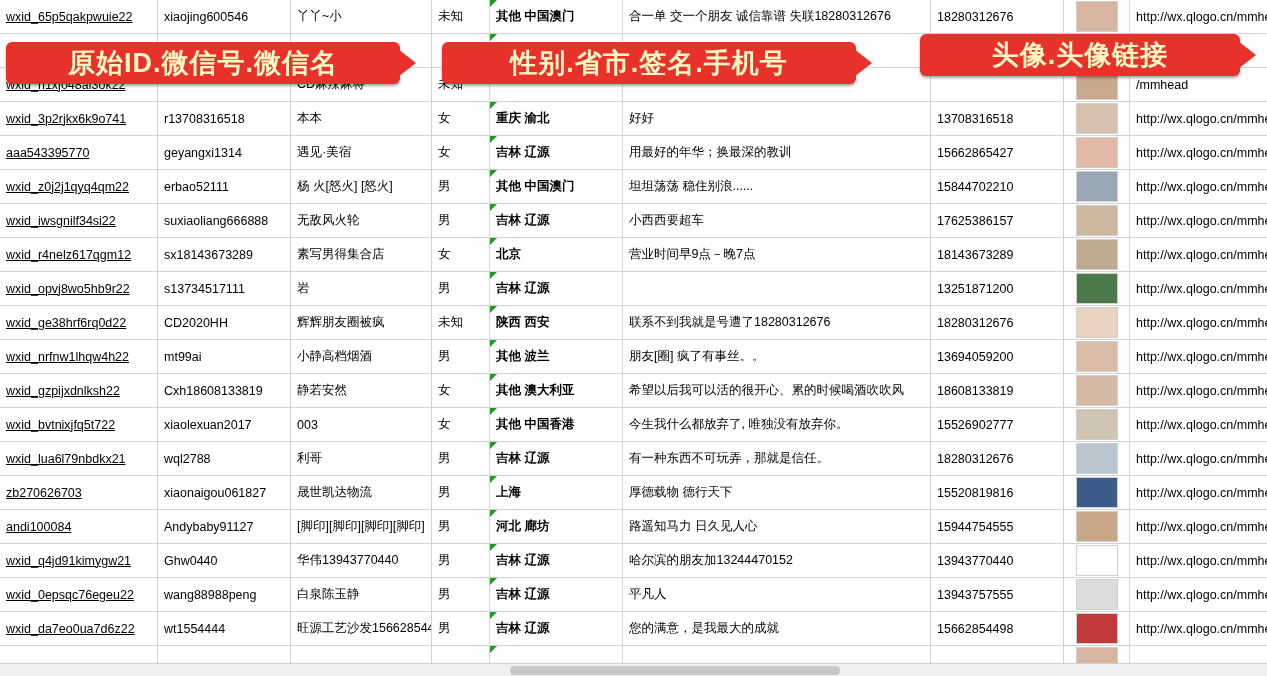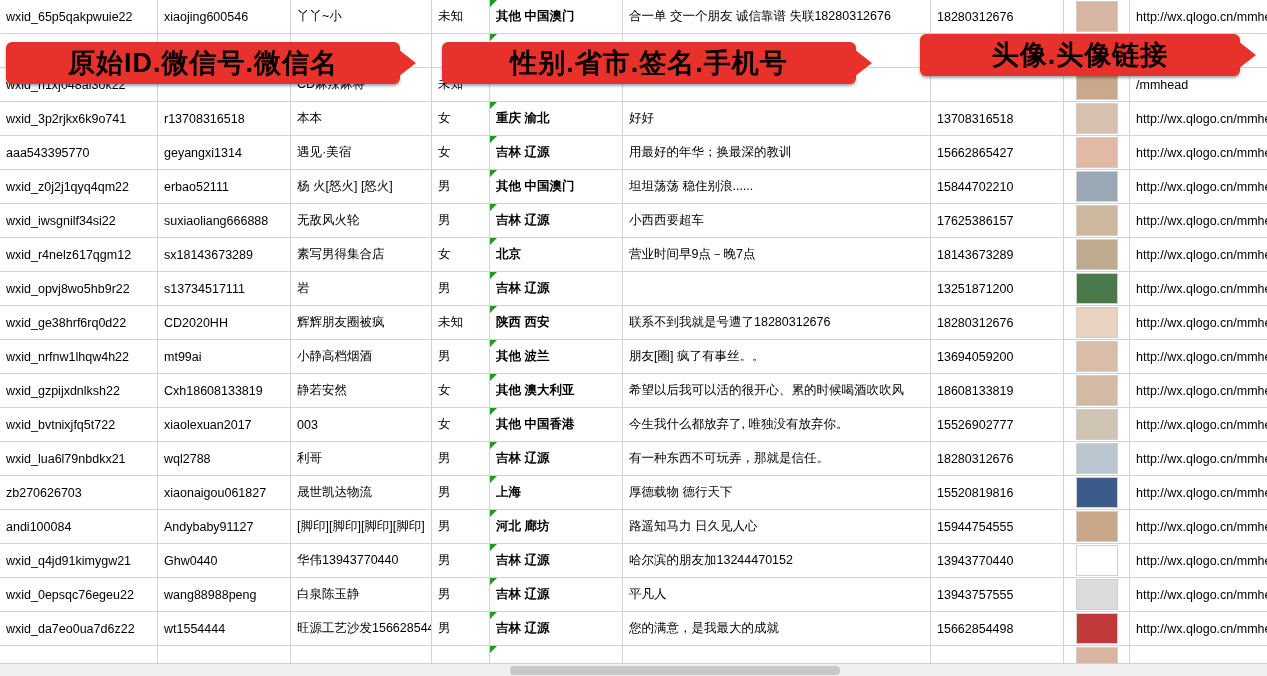--- a/index.html
+++ b/index.html
@@ -47,21 +47,21 @@
   .c0 { width: 145px; }
   .c1 { width: 120px; margin-top: 48px; }
   .c2 { width: 128px; }
   .c3 { width: 45px; }
   .c4 { width: 120px; }
   .c5 { width: 295px; }
   .c6 { width: 120px; }
   .c7 { width: 53px; }
   .c8 { width: 241px; }
 
-  td.id-col    { color: #000; }
+  td.id-col    { color: #000; text-decoration: underline; }
   td.url-col   { color: #000; font-size: 12px; }
   td.avatar-col{ padding: 0; text-align: center; }
 
   .avatar {
     width: 42px;
     height: 31px;
     margin: 0 auto;
     display: block;
     border: 1px solid #cfcfcf;
     box-sizing: border-box;
@@ -83,21 +83,21 @@
     border-right: 7px solid transparent;
   }
 
   
   .callout {
     position: absolute;
     display: flex;
     align-items: center;
     justify-content: center;
     background: #e8312a;
-    color: #000000;
+    color: #fef9c3;
     font-weight: bold;
     font-size: 27px;
     letter-spacing: 1px;
     border-radius: 6px;
     box-shadow: 0 2px 3px rgba(0,0,0,0.35);
     padding: 4px 10px;
     white-space: nowrap;
     font-family: "Liberation Sans", sans-serif;
   }
   .callout .tail {

